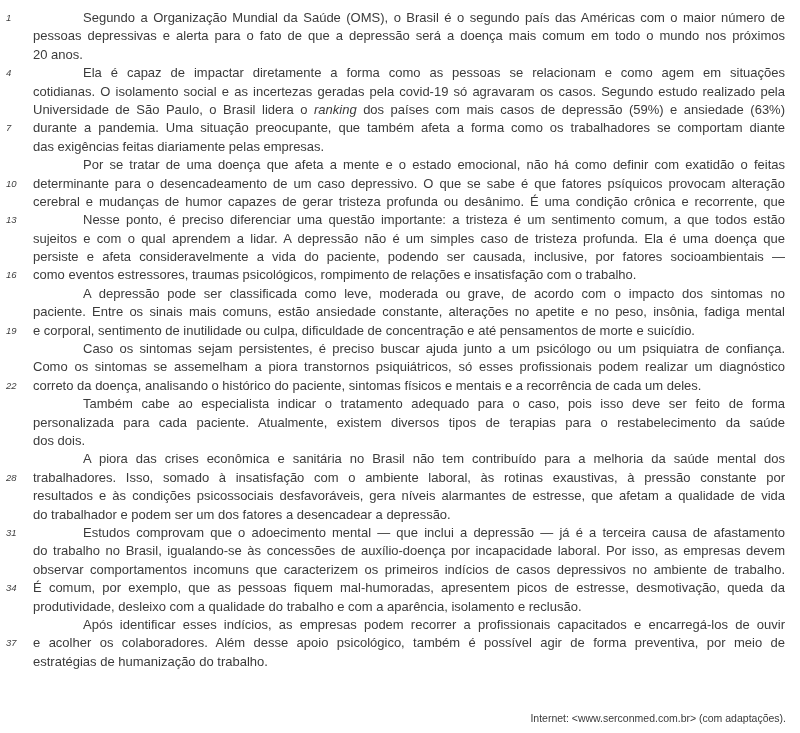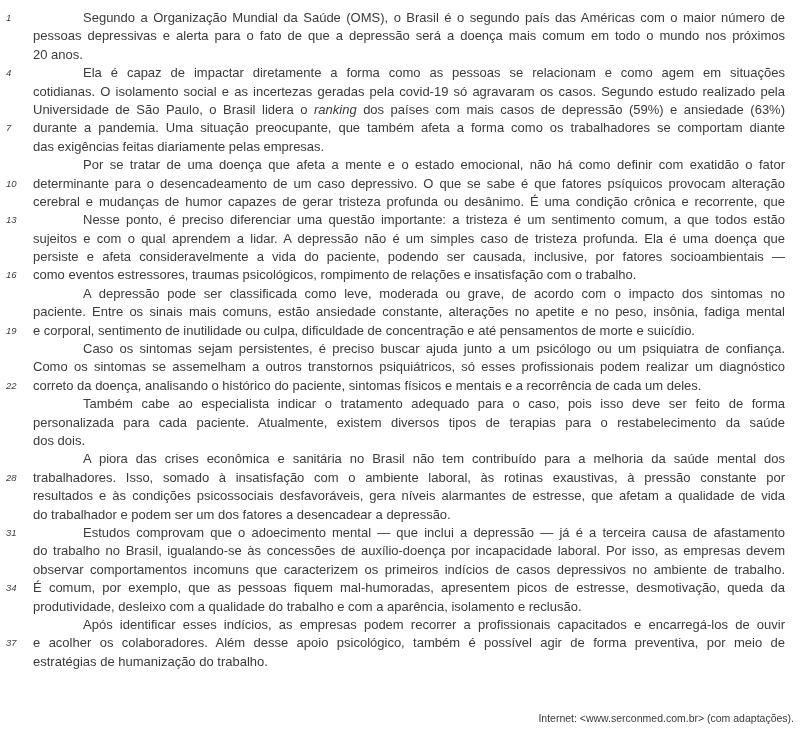--- a/index.html
+++ b/index.html
@@ -39,53 +39,53 @@
     text-align: left;
     font-style: italic;
     font-size: 9.5px;
     line-height: 18.4px;
     color: #3d3d3d;
     text-indent: 0;
   }
   .ltext i { font-style: italic; margin-top: 8px; }
   .source-line {
     position: absolute;
-    right: 6px;
+    right: 14px;
     top: 711px;
     font-size: 10.5px;
     line-height: 14px;
     color: #3b3b3b;
     text-align: right;
   }
 </style>
 </head>
 <body>
 
 <div class="page">
   <div class="text-block">
       <div class="line ind"><span class="lnum">1</span><span class="ltext">Segundo a Organização Mundial da Saúde (OMS), o Brasil é o segundo país das Américas com o maior número de</span></div>
       <div class="line"><span class="ltext">pessoas depressivas e alerta para o fato de que a depressão será a doença mais comum em todo o mundo nos próximos</span></div>
       <div class="line end"><span class="ltext">20 anos.</span></div>
       <div class="line ind"><span class="lnum">4</span><span class="ltext">Ela é capaz de impactar diretamente a forma como as pessoas se relacionam e como agem em situações</span></div>
       <div class="line"><span class="ltext">cotidianas. O isolamento social e as incertezas geradas pela covid-19 só agravaram os casos. Segundo estudo realizado pela</span></div>
       <div class="line"><span class="ltext">Universidade de São Paulo, o Brasil lidera o <i>ranking</i> dos países com mais casos de depressão (59%) e ansiedade (63%)</span></div>
       <div class="line"><span class="lnum">7</span><span class="ltext">durante a pandemia. Uma situação preocupante, que também afeta a forma como os trabalhadores se comportam diante</span></div>
       <div class="line end"><span class="ltext">das exigências feitas diariamente pelas empresas.</span></div>
-      <div class="line ind"><span class="ltext">Por se tratar de uma doença que afeta a mente e o estado emocional, não há como definir com exatidão o fator</span></div>
+      <div class="line ind"><span class="ltext">Por se tratar de uma doença que afeta a mente e o estado emocional, não há como definir com exatidão o feitas</span></div>
       <div class="line"><span class="lnum">10</span><span class="ltext">determinante para o desencadeamento de um caso depressivo. O que se sabe é que fatores psíquicos provocam alteração</span></div>
       <div class="line"><span class="ltext">cerebral e mudanças de humor capazes de gerar tristeza profunda ou desânimo. É uma condição crônica e recorrente, que</span></div>
       <div class="line ind"><span class="lnum">13</span><span class="ltext">Nesse ponto, é preciso diferenciar uma questão importante: a tristeza é um sentimento comum, a que todos estão</span></div>
       <div class="line"><span class="ltext">sujeitos e com o qual aprendem a lidar. A depressão não é um simples caso de tristeza profunda. Ela é uma doença que</span></div>
       <div class="line"><span class="ltext">persiste e afeta consideravelmente a vida do paciente, podendo ser causada, inclusive, por fatores socioambientais —</span></div>
       <div class="line end"><span class="lnum">16</span><span class="ltext">como eventos estressores, traumas psicológicos, rompimento de relações e insatisfação com o trabalho.</span></div>
       <div class="line ind"><span class="ltext">A depressão pode ser classificada como leve, moderada ou grave, de acordo com o impacto dos sintomas no</span></div>
       <div class="line"><span class="ltext">paciente. Entre os sinais mais comuns, estão ansiedade constante, alterações no apetite e no peso, insônia, fadiga mental</span></div>
       <div class="line end"><span class="lnum">19</span><span class="ltext">e corporal, sentimento de inutilidade ou culpa, dificuldade de concentração e até pensamentos de morte e suicídio.</span></div>
       <div class="line ind"><span class="ltext">Caso os sintomas sejam persistentes, é preciso buscar ajuda junto a um psicólogo ou um psiquiatra de confiança.</span></div>
-      <div class="line"><span class="ltext">Como os sintomas se assemelham a outros transtornos psiquiátricos, só esses profissionais podem realizar um diagnóstico</span></div>
+      <div class="line"><span class="ltext">Como os sintomas se assemelham a piora transtornos psiquiátricos, só esses profissionais podem realizar um diagnóstico</span></div>
       <div class="line end"><span class="lnum">22</span><span class="ltext">correto da doença, analisando o histórico do paciente, sintomas físicos e mentais e a recorrência de cada um deles.</span></div>
       <div class="line ind"><span class="ltext">Também cabe ao especialista indicar o tratamento adequado para o caso, pois isso deve ser feito de forma</span></div>
       <div class="line"><span class="ltext">personalizada para cada paciente. Atualmente, existem diversos tipos de terapias para o restabelecimento da saúde</span></div>
       <div class="line end"><span class="ltext">dos dois.</span></div>
       <div class="line ind"><span class="ltext">A piora das crises econômica e sanitária no Brasil não tem contribuído para a melhoria da saúde mental dos</span></div>
       <div class="line"><span class="lnum">28</span><span class="ltext">trabalhadores. Isso, somado à insatisfação com o ambiente laboral, às rotinas exaustivas, à pressão constante por</span></div>
       <div class="line"><span class="ltext">resultados e às condições psicossociais desfavoráveis, gera níveis alarmantes de estresse, que afetam a qualidade de vida</span></div>
       <div class="line end"><span class="ltext">do trabalhador e podem ser um dos fatores a desencadear a depressão.</span></div>
       <div class="line ind"><span class="lnum">31</span><span class="ltext">Estudos comprovam que o adoecimento mental — que inclui a depressão — já é a terceira causa de afastamento</span></div>
       <div class="line"><span class="ltext">do trabalho no Brasil, igualando-se às concessões de auxílio-doença por incapacidade laboral. Por isso, as empresas devem</span></div>

